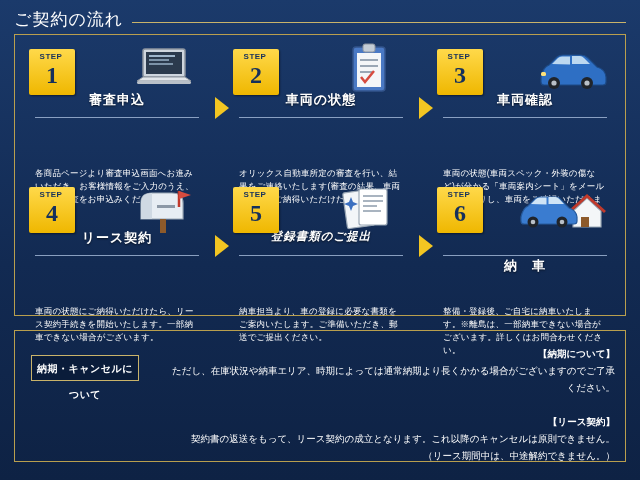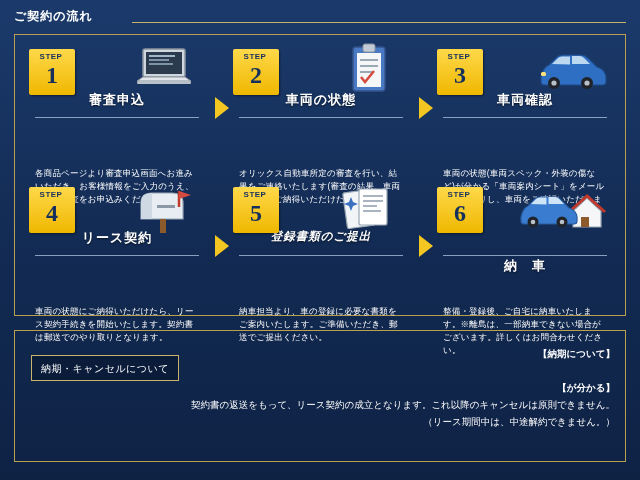--- a/index.html
+++ b/index.html
@@ -18,22 +18,22 @@
     width: 640px;
     height: 480px;
     background: #15305c;
     background: linear-gradient(180deg, #1b3a6b 0%, #122a52 55%, #0e2244 100%);
     box-sizing: border-box;
   }
   .page-title {
     position: absolute;
     left: 14px;
     top: 8px;
-    font-size: 12px;
-    font-weight: bold;
+    font-size: 17px;
+    font-weight: normal;
     color: #ffffff;
     letter-spacing: 1px;
   }
   .title-rule {
     position: absolute;
     left: 132px;
     top: 22px;
     width: 494px;
     height: 1px;
     background: #c9b36a;
@@ -151,27 +151,27 @@
     top: 330px;
     width: 612px;
     height: 132px;
     border: 1px solid #b99f4e;
     box-sizing: border-box;
   }
   .note-tag {
     position: absolute;
     left: 16px;
     top: 24px;
-    width: 148px;
+    width: 108px;
     height: 26px;
     background: #0a1c3a;
     border: 1px solid #c9b36a;
     color: #ffffff;
     font-size: 10px;
-    font-weight: normal;
+    font-weight: bold;
     line-height: 26px;
     text-align: center;
     letter-spacing: .5px;
     box-sizing: border-box;
   }
   .note-body {
     position: absolute;
     left: 156px;
     top: 14px;
     width: 444px;
@@ -277,21 +277,21 @@
         </svg>
       </div>
       <div class="badge">
         <div class="b-step">STEP</div>
         <div class="b-num">4</div>
       </div>
       <div class="step-head">
         <div class="step-label">リース契約</div>
       </div>
       <div class="step-underline"></div>
-      <div class="step-body">車両の状態にご納得いただけたら、リース契約手続きを開始いたします。契約書は郵送でのやり取りとなります。</div>
+      <div class="step-body">車両の状態にご納得いただけたら、リース契約手続きを開始いたします。一部納車できない場合がございます。</div>
     </div>
     <div class="arrow" style="left:200px; top:200px;"></div>
 
     <div class="step" style="left:218px; top:152px;">
       <div class="art">
         <svg viewBox="0 0 74 54" width="74" height="54">
           <rect x="14" y="10" width="28" height="36" rx="2" fill="#f2f5f8" stroke="#9aa7b5" stroke-width="1.2" transform="rotate(-8 28 28)"></rect>
           <rect x="28" y="8" width="28" height="36" rx="2" fill="#ffffff" stroke="#9aa7b5" stroke-width="1.2"></rect>
           <rect x="32" y="14" width="20" height="2" fill="#a9b4c0"></rect>
           <rect x="32" y="19" width="20" height="2" fill="#a9b4c0"></rect>
@@ -337,20 +337,21 @@
       <div class="step-underline"></div>
       <div class="step-body">整備・登録後、ご自宅に納車いたします。※離島は、一部納車できない場合がございます。詳しくはお問合わせください。</div>
     </div>
 
   </div>
 
   <div class="note-panel">
     <div class="note-tag">納期・キャンセルについて</div>
     <div class="note-body">
       <p class="note-head">【納期について】</p>
+      <p>ただし、在庫状況や納車エリア、時期によっては通常納期より長くかかる場合がございますのでご了承ください。</p>
       <p>&nbsp;</p>
-      <p class="note-head">【が分かる】</p>
+      <p class="note-head">【リース契約】</p>
       <p>契約書の返送をもって、リース契約の成立となります。これ以降のキャンセルは原則できません。</p>
       <p class="indent">（リース期間中は、中途解約できません。）</p>
     </div>
   </div>
 
 </div>
 
 </body></html>

